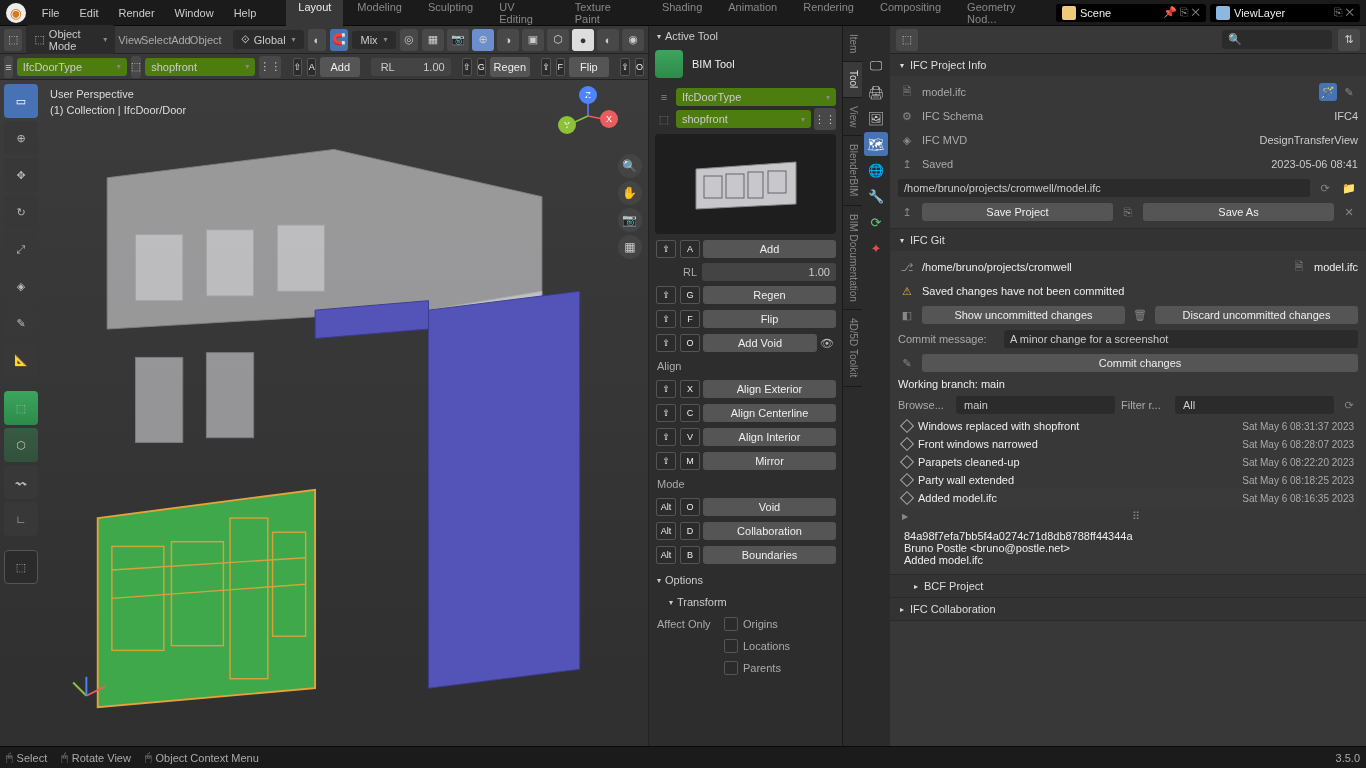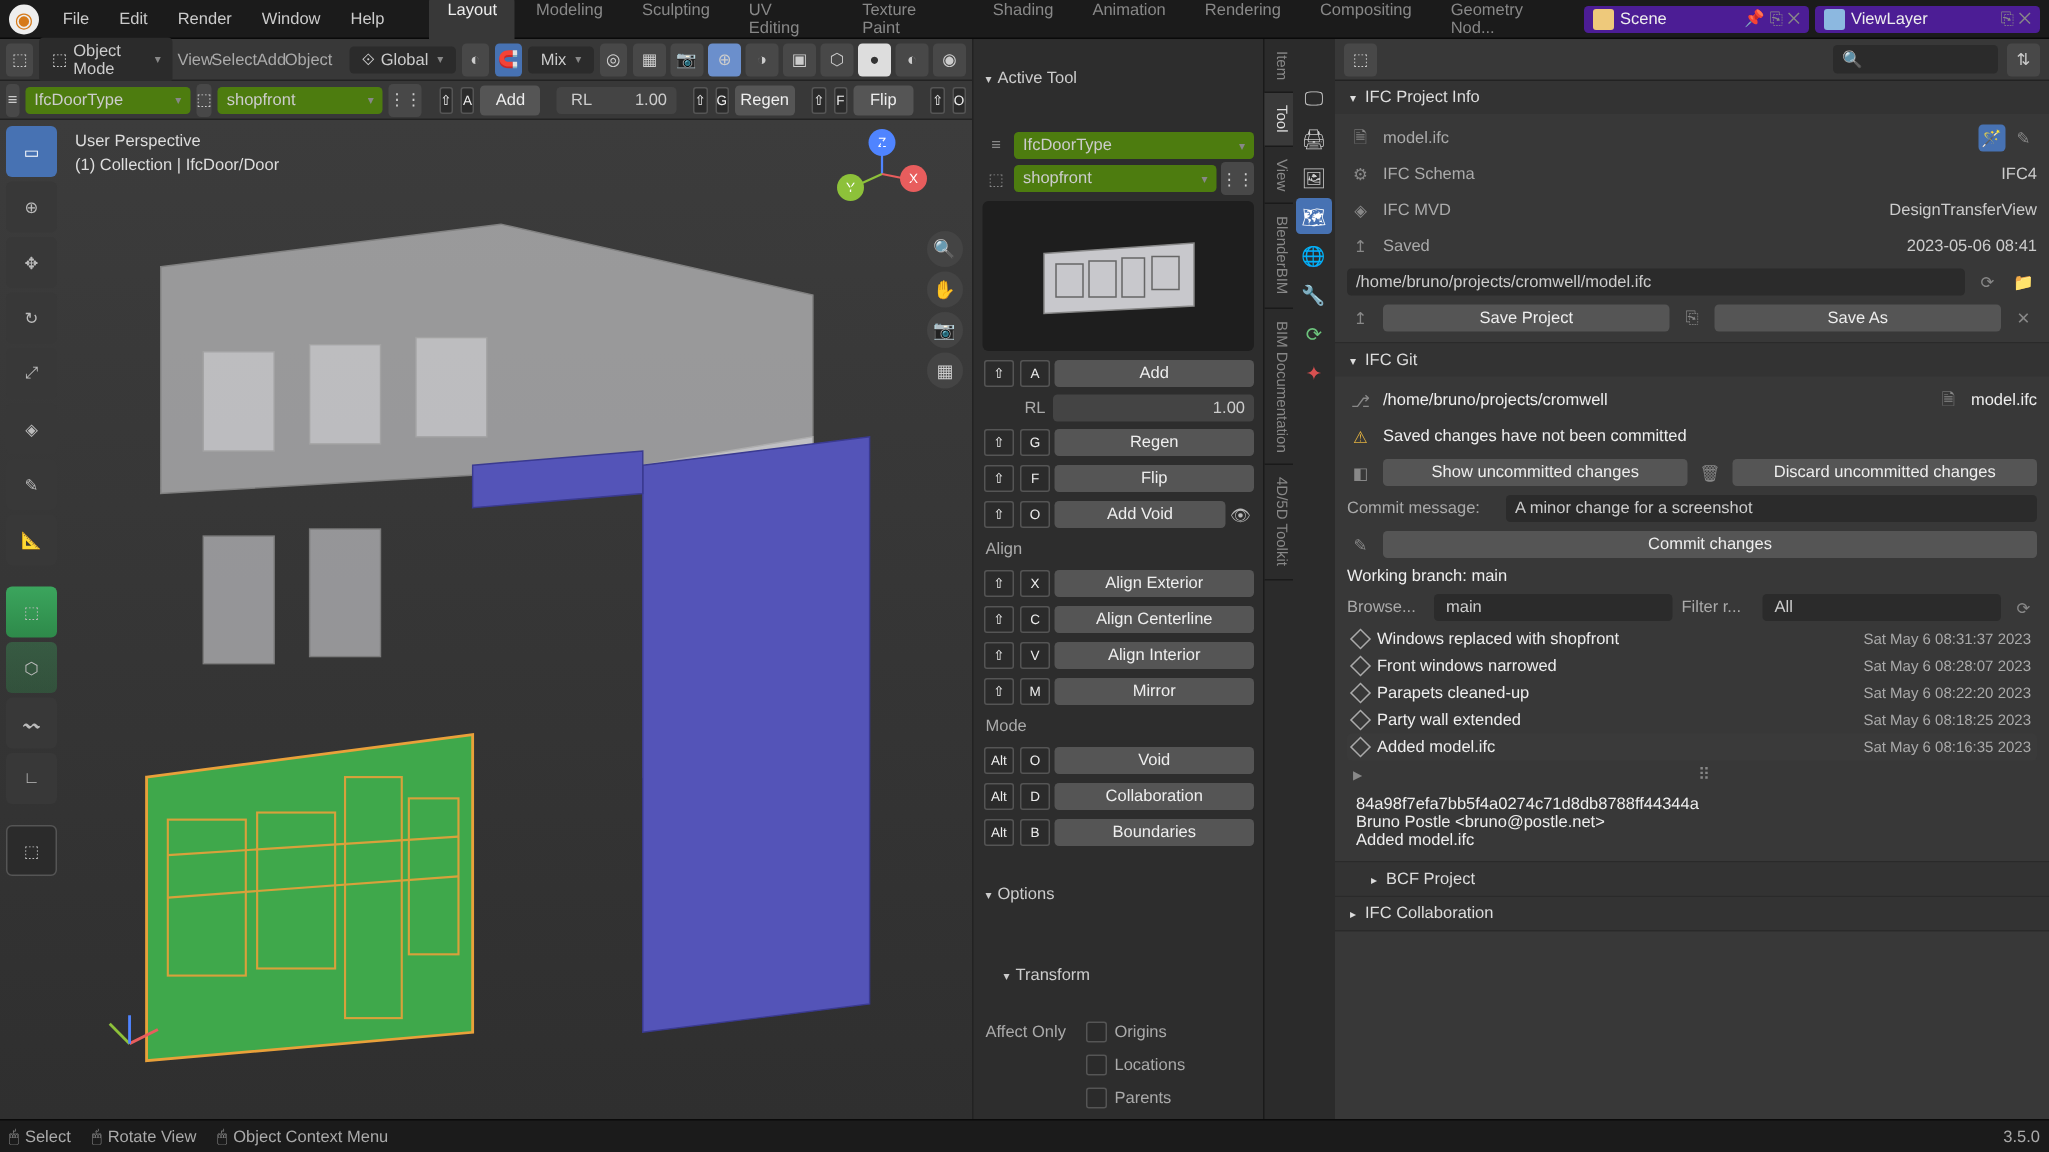--- a/index.html
+++ b/index.html
@@ -4,21 +4,21 @@
 <style>
 * { margin: 0; padding: 0; box-sizing: border-box; font-family: -apple-system, "Segoe UI", sans-serif; font-size: 11px; user-select: none; }
 body { background: #1b1b1b; color: #eee; width: 1366px; height: 768px; overflow: hidden; }
 .top-menu { display: flex; align-items: center; height: 26px; background: #1b1b1b; border-bottom: 1px solid #0a0a0a; }
 .top-menu .logo { width: 20px; height: 20px; background: #eee; border-radius: 50%; margin: 0 6px; display: flex; align-items: center; justify-content: center; color: #d67a1a; font-size: 14px; }
 .top-menu .menu-item { padding: 0 10px; color: #ccc; cursor: pointer; }
 .top-menu .tabs { display: flex; margin-left: 20px; gap: 2px; }
 .top-menu .tab { padding: 4px 12px; color: #888; border-radius: 4px 4px 0 0; cursor: pointer; }
 .top-menu .tab.active { background: #383838; color: #eee; }
 .top-menu .right { margin-left: auto; display: flex; gap: 4px; padding-right: 6px; }
-.scene-box { display: flex; align-items: center; background: #4c1d95; border-radius: 3px; padding: 2px 6px; gap: 4px; min-width: 150px; }
+.scene-box { display: flex; align-items: center; background: #000000; border-radius: 3px; padding: 2px 6px; gap: 4px; min-width: 150px; }
 .scene-box .icn { width: 14px; height: 14px; background: #888; border-radius: 2px; }
 .columns { display: flex; height: calc(100% - 26px - 22px); }
 .viewport-area { flex: 1; display: flex; flex-direction: column; min-width: 0; }
 .toolbar { display: flex; align-items: center; height: 28px; background: #383838; border-bottom: 1px solid #222; padding: 0 4px; gap: 4px; }
 .tb-btn { width: 22px; height: 22px; background: #484848; border-radius: 3px; display: flex; align-items: center; justify-content: center; color: #ccc; }
 .tb-dd { background: #2b2b2b; border-radius: 3px; padding: 3px 8px; color: #ccc; display: flex; align-items: center; gap: 4px; }
 .tb-dd::after { content: "▾"; font-size: 8px; color: #888; margin-left: 2px; }
 .type-row { display: flex; align-items: center; height: 26px; background: #383838; border-bottom: 1px solid #222; padding: 0 4px; gap: 4px; }
 .type-dd { background: #4d7c0f; border-radius: 3px; padding: 3px 6px; min-width: 110px; color: #ccc; display: flex; align-items: center; gap: 4px; }
 .type-dd::after { content: "▾"; font-size: 8px; color: #888; margin-left: auto; }
@@ -31,21 +31,21 @@
 .vp-tool.active { background: #4772b3; color: #fff; }
 .vp-tool.green { background: linear-gradient(#3ba55d,#2e8a4a); }
 .gizmo { position: absolute; top: 6px; right: 30px; width: 60px; height: 60px; }
 .gizmo .c { position: absolute; width: 18px; height: 18px; border-radius: 50%; display: flex; align-items: center; justify-content: center; font-size: 9px; color: #fff; }
 .gizmo .z { background: #4f84ff; top: 0; left: 21px; }
 .gizmo .y { background: #8dc13a; top: 30px; left: 0; }
 .gizmo .x { background: #e85d5d; top: 24px; left: 42px; }
 .nav-btns { position: absolute; top: 74px; right: 6px; display: flex; flex-direction: column; gap: 3px; }
 .nav-btn { width: 24px; height: 24px; background: #444; border-radius: 50%; display: flex; align-items: center; justify-content: center; color: #ccc; font-size: 12px; }
 .sidepanel { width: 194px; background: #2d2d2d; border-left: 1px solid #222; overflow-y: auto; }
-.sp-header { padding: 20px 8px; color: #ccc; display: flex; align-items: center; gap: 4px; }
+.sp-header { padding: 4px 8px; color: #ccc; display: flex; align-items: center; gap: 4px; }
 .sp-header::before { content: "▾"; font-size: 8px; }
 .sp-body { padding: 2px 6px; }
 .sp-btn { background: #555; border-radius: 3px; text-align: center; padding: 3px 0; margin: 2px 0; color: #eee; flex: 1; }
 .sp-row { display: flex; align-items: center; gap: 3px; margin: 2px 0; }
 .sp-input { background: #444; border-radius: 3px; padding: 3px 6px; text-align: right; flex: 1; color: #ccc; }
 .sp-label { color: #aaa; padding: 4px 2px; }
 .preview { width: 100%; height: 100px; background: #1e1e1e; border-radius: 4px; margin: 4px 0; display: flex; align-items: center; justify-content: center; color: #555; font-size: 9px; }
 .check { width: 14px; height: 14px; background: #2b2b2b; border: 1px solid #555; border-radius: 2px; }
 .vtabs { width: 20px; background: #2b2b2b; border-left: 1px solid #1a1a1a; display: flex; flex-direction: column; }
 .vtab { writing-mode: vertical-rl; padding: 8px 3px; color: #888; font-size: 10px; cursor: pointer; text-align: center; border-bottom: 1px solid #1a1a1a; }
@@ -249,20 +249,24 @@
         <div class="nav-btn">✋</div>
         <div class="nav-btn">📷</div>
         <div class="nav-btn">▦</div>
       </div>
     </div>
   </div>
 
   <div class="sidepanel">
     <div class="sp-header">Active Tool</div>
     <div class="sp-body">
+      <div class="sp-row">
+          <div style="width:28px;height:28px;background:linear-gradient(#3ba55d,#2e8a4a);border-radius:4px"></div>
+          <span style="padding-left:6px">BIM Tool</span>
+        </div>
       <div style="height:6px"></div>
       <div class="sp-row">
           <div class="ico">≡</div>
           <div class="type-dd" style="flex:1">
             <span>IfcDoorType</span>
           </div>
         </div>
       <div class="sp-row">
           <div class="ico">⬚</div>
           <div class="type-dd" style="flex:1">

